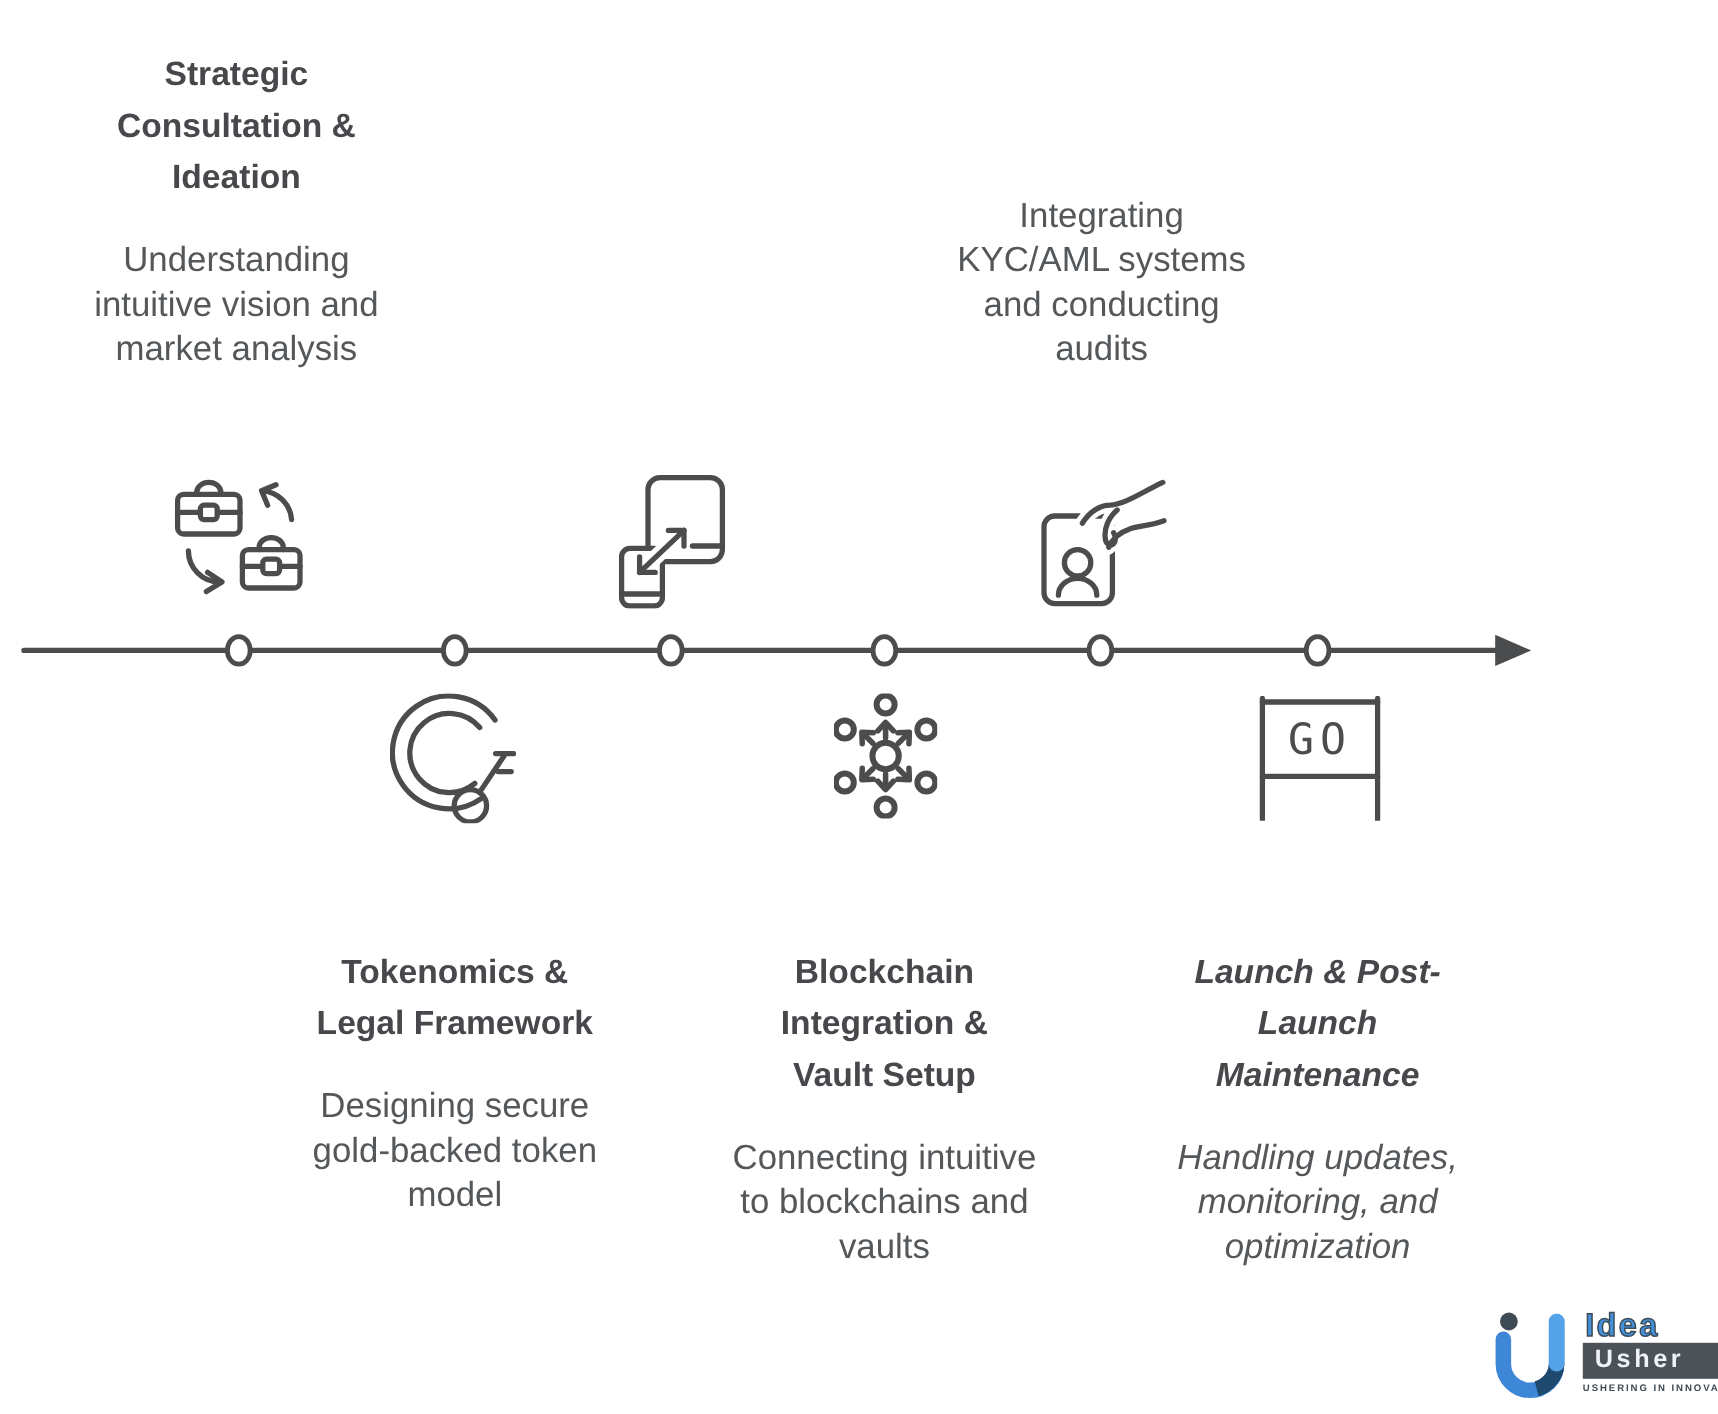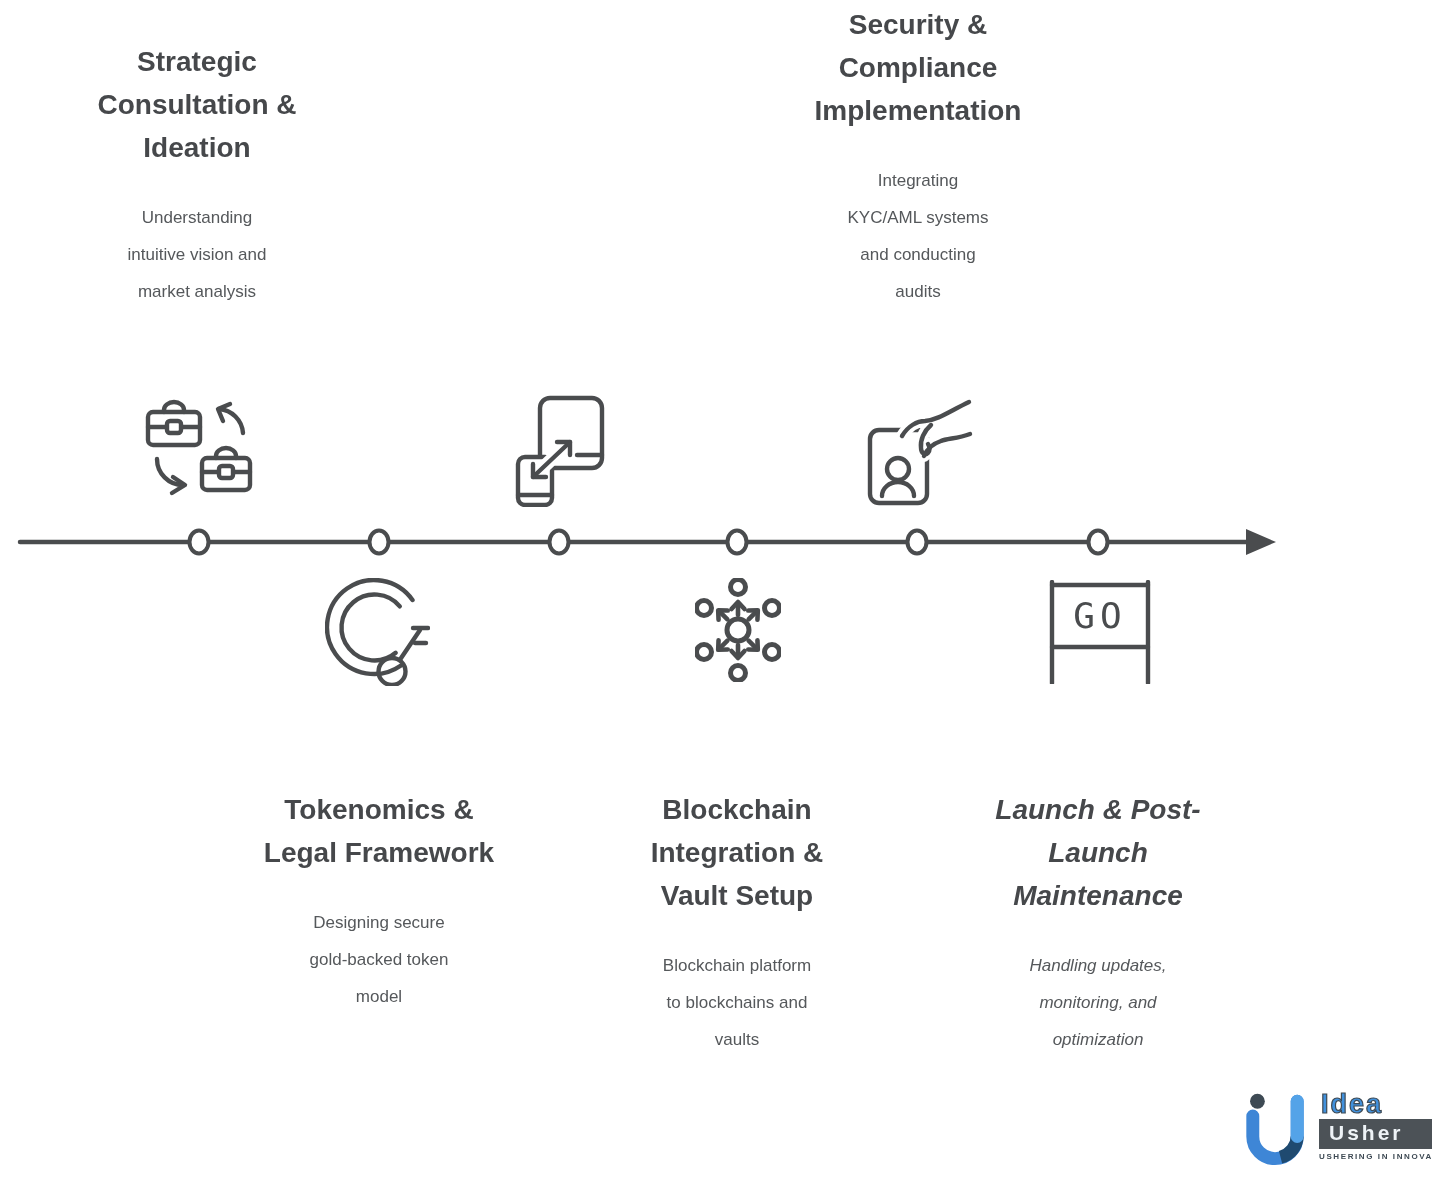--- a/index.html
+++ b/index.html
@@ -7,21 +7,21 @@
     position:relative;width:1432px;height:1178px;background:var(--background,#fff);
     font-family:"Liberation Sans",sans-serif;overflow:hidden;
   }
   
   .stage-text{position:absolute;width:330px;display:flex;flex-direction:column;
     align-items:center;text-align:center;}
   .stage-text.top{top:6px;height:304px;justify-content:flex-end;}
   .stage-text.bottom{top:788px;}
   .stage-title{font-size:28px;font-weight:bold;line-height:43px;
     color:var(--heading-color,#47494b);white-space:pre-line;}
-  .stage-desc{font-size:17px;line-height:37px;margin-top:30px;
+  .stage-desc{font-size:29px;line-height:37px;margin-top:30px;
     color:var(--body-color,#55585b);white-space:pre-line;}
   
   .icon{position:absolute;}
   .ink{stroke:var(--ink,#4a4c4e);fill:none;stroke-linecap:round;stroke-linejoin:round;}
   .ink-fill{fill:var(--ink,#4a4c4e);}
   .whitefill{fill:#ffffff;}
   .casing{stroke:#ffffff;fill:none;stroke-linecap:round;stroke-linejoin:round;}
   .node{fill:#ffffff;stroke:var(--ink,#4a4c4e);}
   .go-text{fill:var(--ink,#4a4c4e);font-family:"DejaVu Sans Mono",monospace;
     font-size:36px;letter-spacing:5px;}
@@ -41,23 +41,20 @@
 
   <div class="stage-text top" style="left:32px;justify-content:flex-end;">
     <div class="stage-title">Strategic
 Consultation &amp;
 Ideation</div>
     <div class="stage-desc">Understanding
 intuitive vision and
 market analysis</div>
   </div>
   <div class="stage-text top" style="left:753px;">
-    <div class="stage-title">Security &amp;
-Compliance
-Implementation</div>
     <div class="stage-desc">Integrating
 KYC/AML systems
 and conducting
 audits</div>
   </div>
 
   <svg class="icon" style="left:145px;top:393px;" width="112" height="112" viewBox="0 0 112 112">
     <path class="ink" stroke-width="4.4" d="M19,19 v-2 a10,8 0 0 1 20,0 v2"></path>
     <rect class="ink" stroke-width="4.4" x="3" y="19" width="52" height="33" rx="5"></rect>
     <line class="ink" stroke-width="4.4" x1="3" y1="34" x2="55" y2="34"></line>
@@ -163,21 +160,21 @@
     <div class="stage-title">Tokenomics &amp;
 Legal Framework</div>
     <div class="stage-desc">Designing secure
 gold-backed token
 model</div>
   </div>
   <div class="stage-text bottom" style="left:572px;">
     <div class="stage-title">Blockchain
 Integration &amp;
 Vault Setup</div>
-    <div class="stage-desc">Blockchain platform
+    <div class="stage-desc">Connecting intuitive
 to blockchains and
 vaults</div>
   </div>
   <div class="stage-text bottom" style="left:933px;font-style:italic;">
     <div class="stage-title">Launch &amp; Post-
 Launch
 Maintenance</div>
     <div class="stage-desc">Handling updates,
 monitoring, and
 optimization</div>

